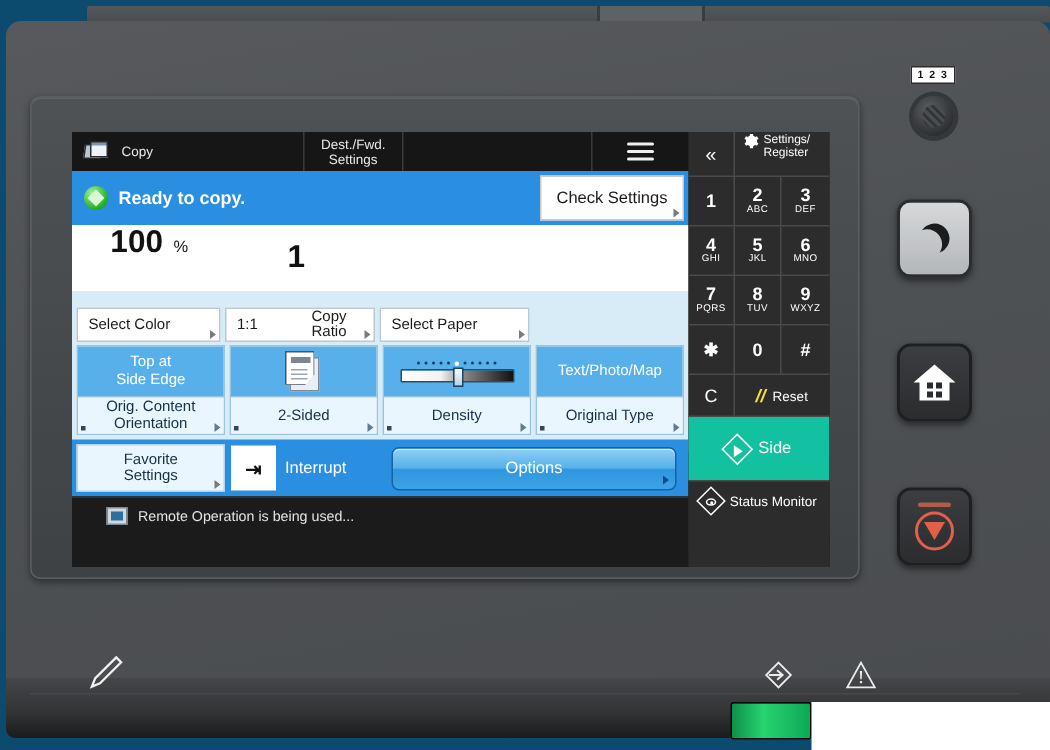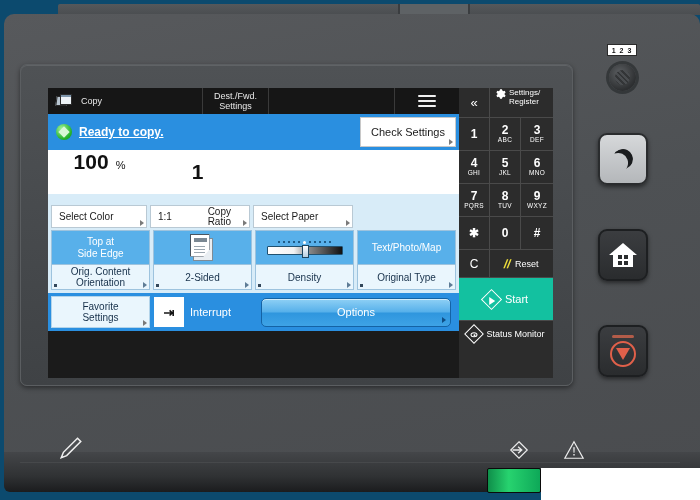--- a/index.html
+++ b/index.html
@@ -99,21 +99,21 @@
     width: 16px; height: 16px; margin-left: 8px; margin-right: 7px;
     border-radius: 50%;
     background: radial-gradient(circle at 35% 30%, #9ff29a, #27b32c 65%, #128a18);
     position: relative; flex: 0 0 auto;
   }
   .ready-dot::after {
     content: ""; position: absolute; left: 4px; top: 4px;
     width: 8px; height: 8px; background: #d9f7d6;
     transform: rotate(45deg);
   }
-  .ready-text { color: #fff; font-size: 12px; font-weight: bold; text-decoration: underline; }
+  .ready-text { color: #fff; font-size: 12px; font-weight: bold; }
   .check-settings {
     position: absolute; right: 3px; top: 3px;
     width: 96px; height: 30px;
     background: #fff; border: 1px solid #c8c8c8;
     display: flex; align-items: center; justify-content: center;
     color: #1a1a1a; font-size: 11px;
   }
   .corner-arrow {
     position: absolute; right: 2px; bottom: 1px;
     width: 0; height: 0;
@@ -608,20 +608,24 @@
           <span>⇥</span>
         </span>
         <span class="interrupt-lbl">Interrupt</span>
       </div>
       <div class="options-btn">
         <span>Options</span>
         <span class="corner-arrow"></span>
       </div>
     </div>
 
+    <div class="msg-bar">
+      <span class="msg-icon"></span>
+      <span class="msg-text">Remote Operation is being used...</span>
+    </div>
     <div class="lcd-bottom-fill"></div>
 
     <div class="keypad">
 
       <div class="kp-row kp-top">
         <div class="kp-back">
           <span>«</span>
         </div>
         <div class="kp-settings">
           <svg class="gear" viewBox="0 0 24 24">
@@ -698,21 +702,21 @@
         <div class="kp-reset">
           <span class="reset-glyph">//</span>
           <span>Reset</span>
         </div>
       </div>
 
       <div class="kp-start">
         <span class="start-diamond">
             <i></i>
           </span>
-        <span>Start</span>
+        <span>Side</span>
       </div>
 
       <div class="kp-status">
         <span class="eye-diamond">
             <i></i>
           </span>
         <span>Status Monitor</span>
       </div>
       <div class="kp-fill"></div>
     </div>

